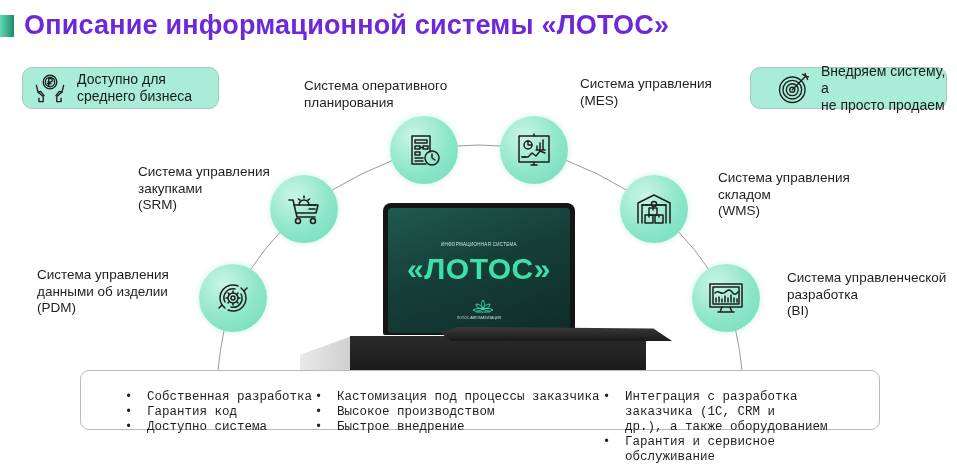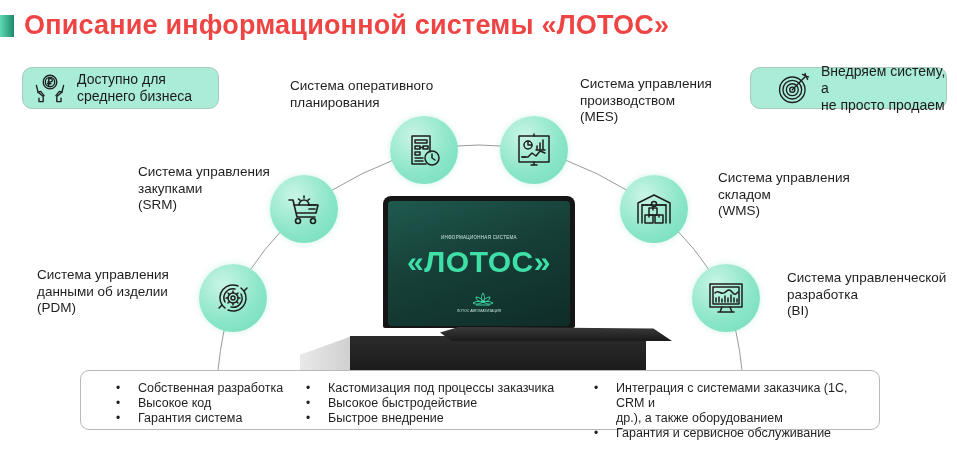--- a/index.html
+++ b/index.html
@@ -8,21 +8,21 @@
     background:#ffffff;
     font-family:"Liberation Sans", "DejaVu Sans", sans-serif;
     color:#1a1a1a;
   }
   .title-marker {
     position:absolute; left:0; top:15px; width:14px; height:22px;
     background:linear-gradient(90deg,#5fd9b3,#1f8a6a);
   }
   .page-title {
     position:absolute; left:24px; top:10px;
-    font-size:27px; font-weight:bold; letter-spacing:0.2px; color:#ef4444;
+    font-size:27px; font-weight:bold; letter-spacing:0.2px; color:#6d28d9;
     white-space:nowrap;
   }
   .callout {
     position:absolute; height:42px; border:1px solid #a9c7bd; border-radius:10px;
     background:#a9ecd8; display:flex; align-items:center; box-sizing:border-box;
   }
   .callout .ico { width:34px; height:34px; margin-left:10px; margin-right:10px; flex:none; }
   .callout .txt { font-size:14px; line-height:17px; color:#1b1b1b; }
   .arc-svg { position:absolute; left:0; top:0; }
   .node {
@@ -30,21 +30,21 @@
     background:radial-gradient(circle at 35% 30%, #c9f5e6 0%, #8de6c9 55%, #6fdcb9 100%);
     display:flex; align-items:center; justify-content:center;
     box-shadow:0 0 6px rgba(120,220,190,0.35);
   }
   .node svg { width:40px; height:40px; }
   .label {
     position:absolute; font-size:13.5px; line-height:16.5px; color:#1f1f1f; white-space:nowrap;
   }
   .label span { display:block; }
   
-  .laptop { position:absolute; left:383px; top:196px; width:192px; height:135px; }
+  .laptop { position:absolute; left:383px; top:203px; width:192px; height:135px; }
   .screen-bezel {
     position:absolute; left:0; top:0; width:192px; height:132px;
     background:#151515; border-radius:8px 8px 2px 2px; transform:skewX(0deg);
   }
   .screen {
     position:absolute; left:5px; top:5px; right:5px; bottom:2px; border-radius:4px;
     background:linear-gradient(160deg,#1f5a4e 0%,#163f38 45%,#0f2c28 100%);
     overflow:hidden;
   }
   .screen .sub { position:absolute; left:0; right:0; top:34px; text-align:center; font-size:4.5px; color:#cfe8e0; letter-spacing:0.3px; }
@@ -65,21 +65,21 @@
   }
   .base-lid {
     position:absolute; left:440px; top:327px; width:232px; height:14px;
     background:linear-gradient(180deg,#3a3a3a,#1a1a1a);
     clip-path:polygon(0 40%,8% 0,92% 10%,100% 100%,5% 100%);
   }
   .features {
     position:absolute; left:80px; top:370px; width:800px; height:60px;
     border:1px solid #b9b9b9; border-radius:9px; box-sizing:border-box; background:#fff;
   }
-  .features ul { position:absolute; top:7px; margin:3px; padding:0; list-style:none; }
+  .features ul { position:absolute; top:7px; margin:12px; padding:0; list-style:none;font-family:Liberation Mono, monospace; }
   .features li { font-size:12.5px; line-height:15px; color:#1f1f1f; position:relative; padding-left:24px; }
   .features li::before { content:"•"; position:absolute; left:2px; top:0; font-size:12px; }
   .features li .cont { display:block; }
 </style>
 </head>
 <body>
 
 <div class="title-marker"></div>
 <div class="page-title">Описание информационной системы «ЛОТОС»</div>
 
@@ -165,41 +165,40 @@
       <rect x="11" y="16" width="5" height="3"></rect>
       <rect x="19" y="16" width="5" height="3"></rect>
       <path d="M16 17.5h3"></path>
       <rect x="11" y="22" width="5" height="3"></rect>
       <path d="M11 28h8M11 31h8"></path>
       <circle cx="28" cy="28" r="7"></circle>
       <path d="M28 24v4l3 2"></path>
     </g>
   </svg>
 </div>
-<div class="label" style="left:290px; top:78px;">
+<div class="label" style="left:304px; top:78px;">
   <span>Система оперативного</span>
   <span>планирования</span>
 </div>
 
 <div class="node" style="left:500px; top:116px;">
   <svg viewBox="0 0 40 40">
     <g fill="none" stroke="#1e1e1e" stroke-width="1.5" stroke-linecap="round" stroke-linejoin="round">
       <rect x="5" y="6" width="30" height="26"></rect>
       <path d="M20 4v2M20 32v3M17 35h6"></path>
       <circle cx="14" cy="15" r="4"></circle>
       <path d="M14 11v4h4"></path>
       <path d="M23 20v-4M26 20v-7M29 20v-10M22 20h9"></path>
       <path d="M8 27h6l4-4 4 3 4-5 5 2" stroke-dasharray="0"></path>
       <path d="M8 27h4" stroke-dasharray="1 1.5"></path>
     </g>
   </svg>
 </div>
 <div class="label" style="left:580px; top:76px;">
   <span>Система управления</span>
-  <span>производством</span>
   <span>(MES)</span>
 </div>
 
 <div class="node" style="left:620px; top:175px;">
   <svg viewBox="0 0 40 40">
     <g fill="none" stroke="#1e1e1e" stroke-width="1.5" stroke-linecap="round" stroke-linejoin="round">
       <path d="M4 34V14L20 6l16 8v20"></path>
       <path d="M8 34V16h24v18"></path>
       <path d="M8 16h9M23 16h9" stroke-dasharray="2 1.5"></path>
       <circle cx="20" cy="15" r="2.5"></circle>
@@ -251,28 +250,28 @@
     </div>
   </div>
 </div>
 <div class="pedestal-side"></div>
 <div class="pedestal"></div>
 <div class="base-lid"></div>
 
 <div class="features">
   <ul style="left:30px;">
     <li>Собственная разработка</li>
-    <li>Высокое код</li>
-    <li>Гарантия система</li>
+    <li>Гарантия код</li>
+    <li>Доступно система</li>
   </ul>
   <ul style="left:220px;">
     <li>Кастомизация под процессы заказчика</li>
-    <li>Высокое быстродействие</li>
+    <li>Высокое производством</li>
     <li>Быстрое внедрение</li>
   </ul>
   <ul style="left:508px;">
     <li>
-      <span class="cont">Интеграция с системами заказчика (1С, CRM и</span>
+      <span class="cont">Интеграция с разработка заказчика (1С, CRM и</span>
       <span class="cont">др.), а также оборудованием</span>
     </li>
     <li>Гарантия и сервисное обслуживание</li>
   </ul>
 </div>
 
 </body></html>

